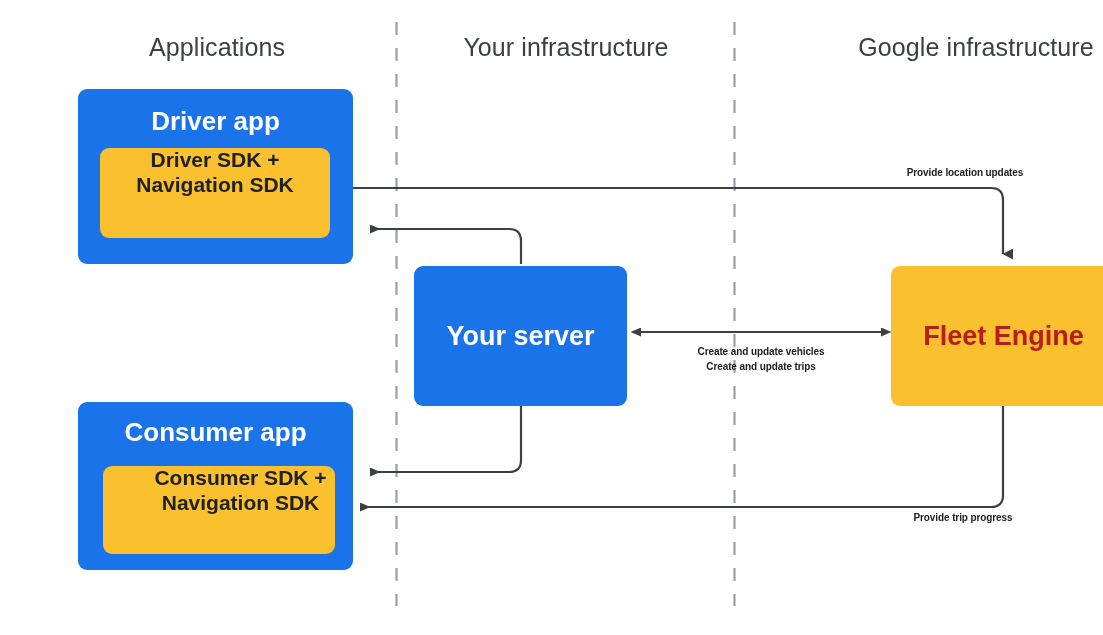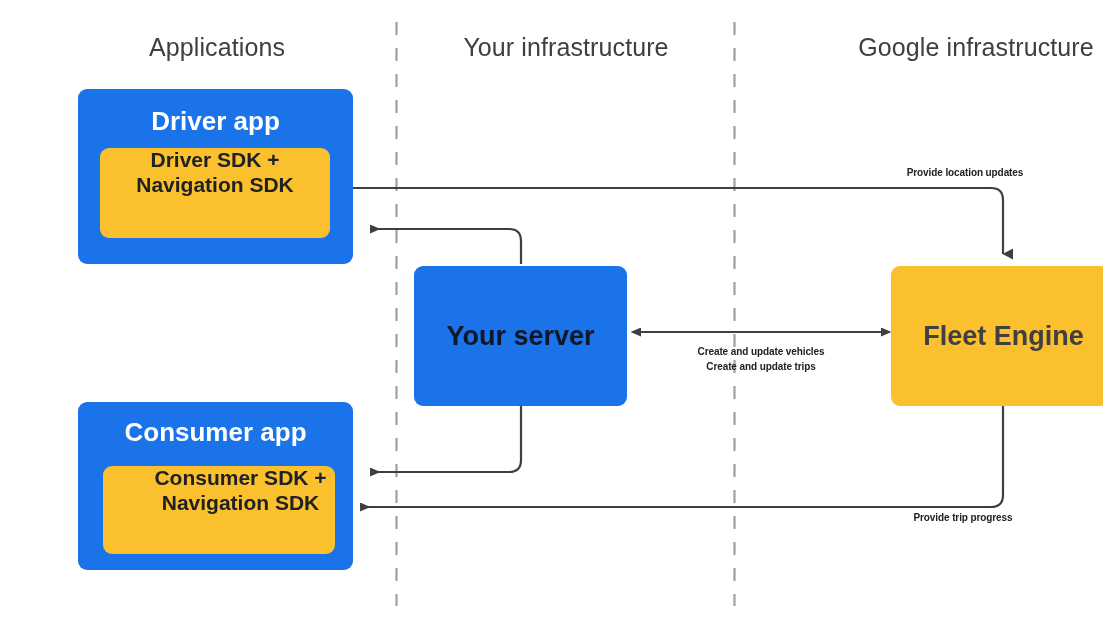--- a/index.html
+++ b/index.html
@@ -151,25 +151,25 @@
 
   <div class="app-box" style="left:38px; top:402px; width:275px; height:168px; background:#1a73e8;">
     <div class="app-title" style="margin-top:17px;">Consumer app</div>
   </div>
   <div class="sdk-box" style="left:63px; top:466px; width:232px; height:88px; background:#fbc02d;padding-left:43px;">
     <div class="sdk-label">Consumer SDK +
 Navigation SDK</div>
   </div>
 
   <div class="plain-box" style="left:374px; top:266px; width:213px; height:140px; background:#1a73e8;">
-    <div class="plain-box-label" style="color:#0f172a;">Your server</div>
+    <div class="plain-box-label" style="color:#ffffff;">Your server</div>
   </div>
 
   <div class="plain-box" style="left:851px; top:266px; width:225px; height:140px; background:#fbc02d;">
-    <div class="plain-box-label" style="color:#404040;">Fleet Engine</div>
+    <div class="plain-box-label" style="color:#b91c1c;">Fleet Engine</div>
   </div>
 
   <div class="edge-label" style="left:785px; top:166px; width:280px;">Provide location updates</div>
 
   <div class="edge-label" style="left:783px; top:511px; width:280px;">Provide trip progress</div>
 
   <div class="edge-label" style="left:581px; top:345px; width:280px;">Create and update vehicles
 Create and update trips</div>
 
 </div>

